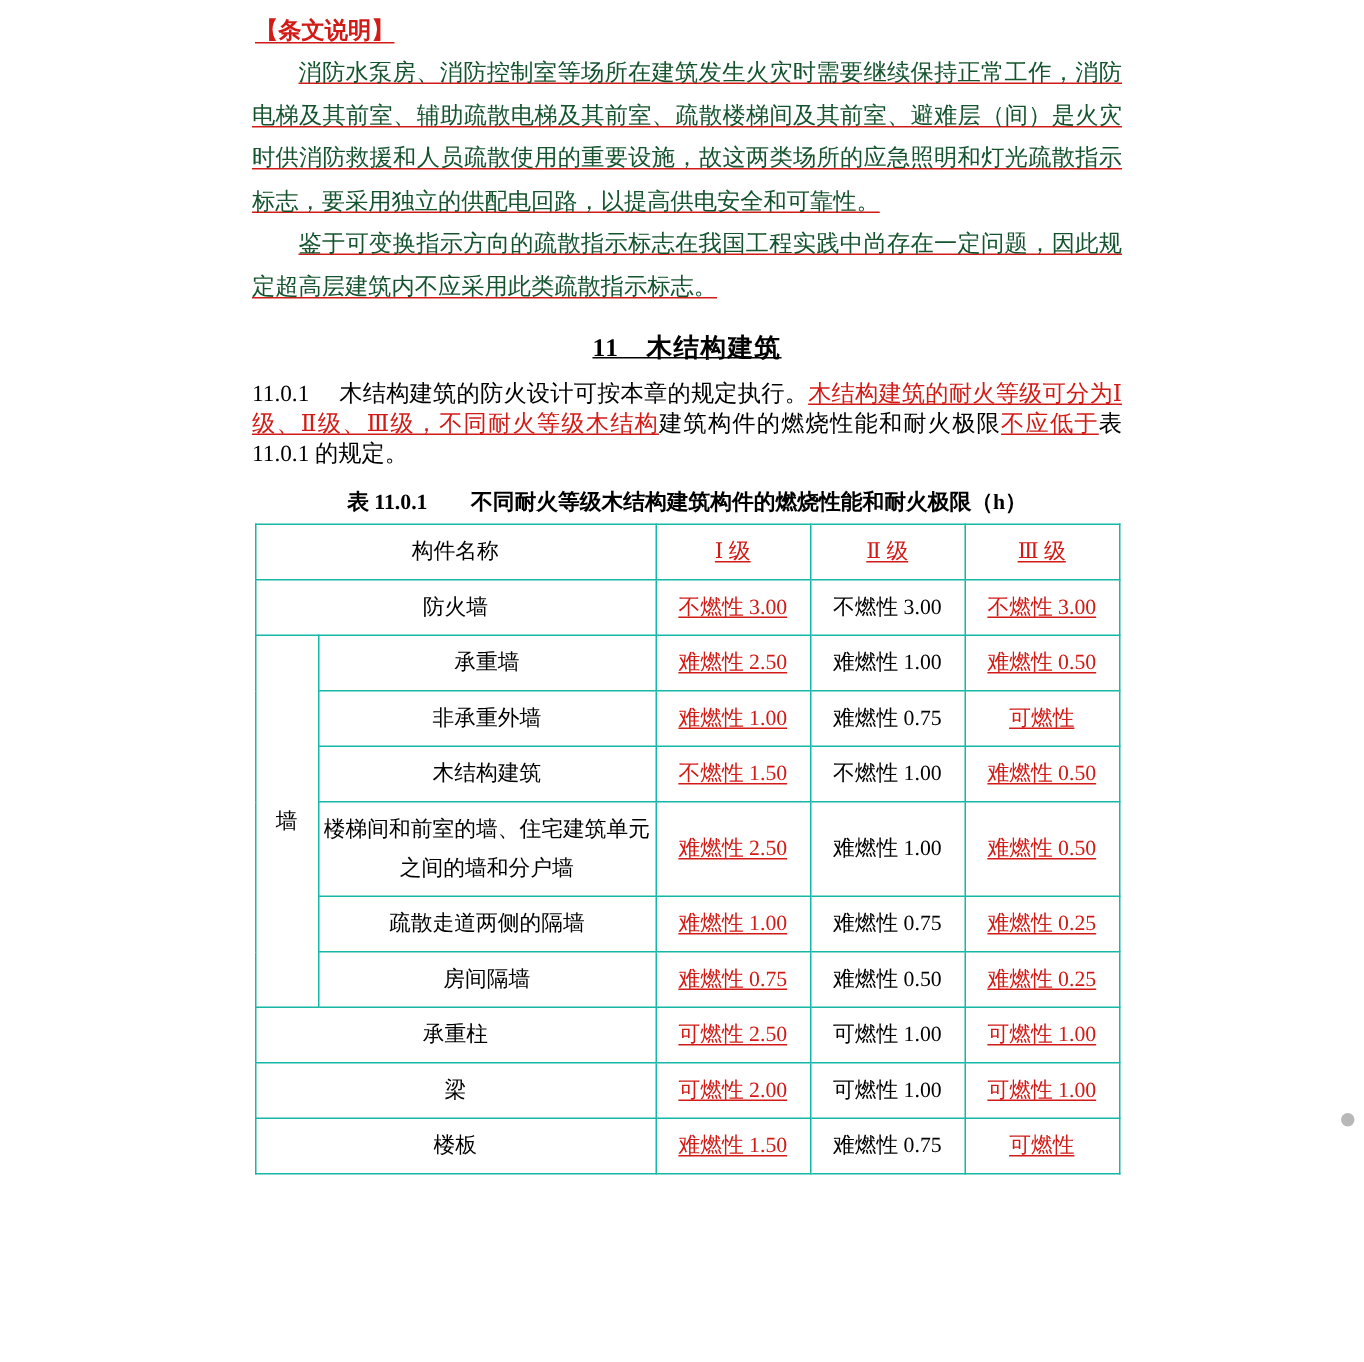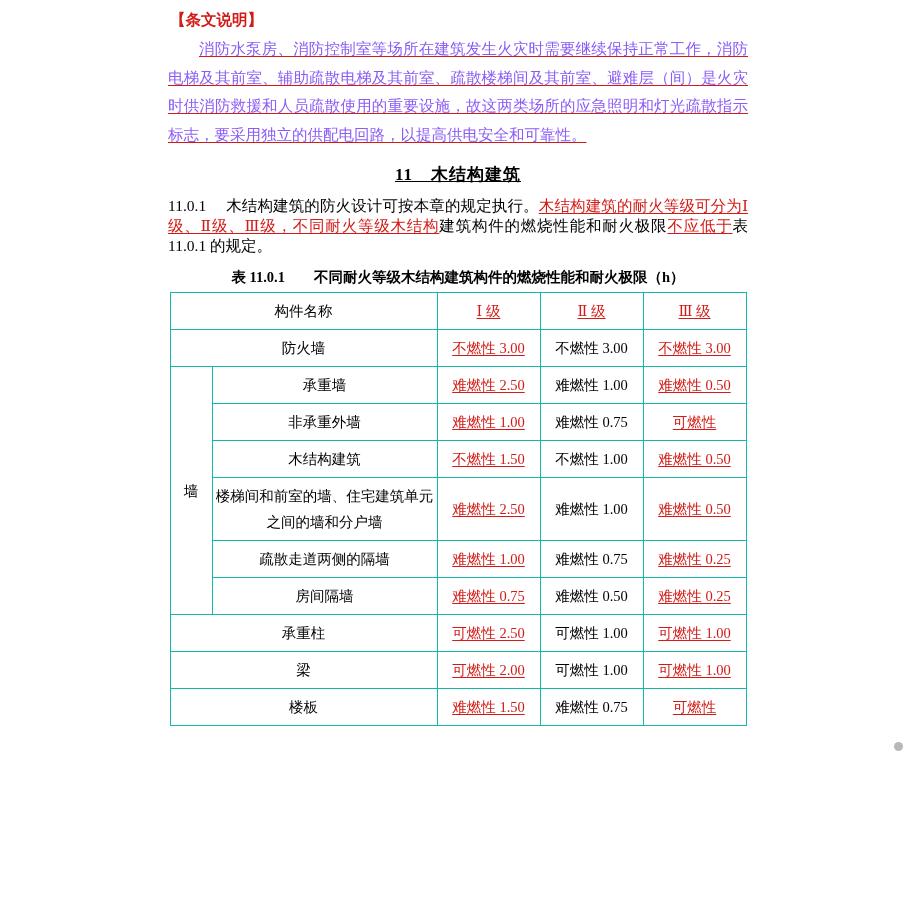--- a/index.html
+++ b/index.html
@@ -28,32 +28,33 @@
     top: 0px;
     width: 580px;
   }
   .red { color: #d21b16; }
   .u { text-decoration: underline; text-decoration-color: #d21b16; text-underline-offset: 2px; }
 
   .marker-title {
     font-size: 15.5px;
     font-weight: bold;
     color: #d21b16;
+    text-decoration: underline;
     text-underline-offset: 3px;
     margin: 10px 0 4px 2px;
     letter-spacing: 0px;
   }
   p.para {
     margin: 0 0 0 0;
     font-size: 15.5px;
     line-height: 28.5px;
     text-align: justify;
     text-justify: inter-ideograph;
     text-indent: 2em;
-    color: #8b5cf6;
+    color: #14532d;
   }
   .sect-head {
     text-align: center;
     font-size: 17px;
     font-weight: bold;
     margin: 14px 0 10px 0;
     letter-spacing: 1px;
     text-decoration: underline;
   }
   p.body-para {
@@ -110,20 +111,23 @@
 <div class="page">
   <div class="content">
 
     <div class="marker-title">【条文说明】</div>
 
     <p class="para">
       <span class="u">消防水泵房、消防控制室等场所在建筑发生火灾时需要继续保持正常工作，消防电梯及其前室、辅助疏散电梯及其前室、疏散楼梯间及其前室、避难层（间）是火灾时供消防救援和人员疏散使用的重要设施，故这两类场所的应急照明和灯光疏散指示标志，要采用独立的供配电回路，以提高供电安全和可靠性。</span>
     </p>
 
 
+    <p class="para">
+      <span class="u">鉴于可变换指示方向的疏散指示标志在我国工程实践中尚存在一定问题，因此规定超高层建筑内不应采用此类疏散指示标志。</span>
+    </p>
 
     <div class="sect-head">11　木结构建筑</div>
 
     <p class="body-para">
       <span>11.0.1</span>
       &nbsp;&nbsp;&nbsp;&nbsp;<span>木结构建筑的防火设计可按本章的规定执行。</span><span class="red u">木结构建筑的耐火等级可分为Ⅰ级、Ⅱ级、Ⅲ级，不同耐火等级木结构</span><span>建筑构件的燃烧性能和耐火极限</span><span class="red u">不应低于</span><span>表 11.0.1 的规定。</span>
     </p>
 
     <div class="tbl-caption">表 11.0.1　　不同耐火等级木结构建筑构件的燃烧性能和耐火极限（h）</div>
 

